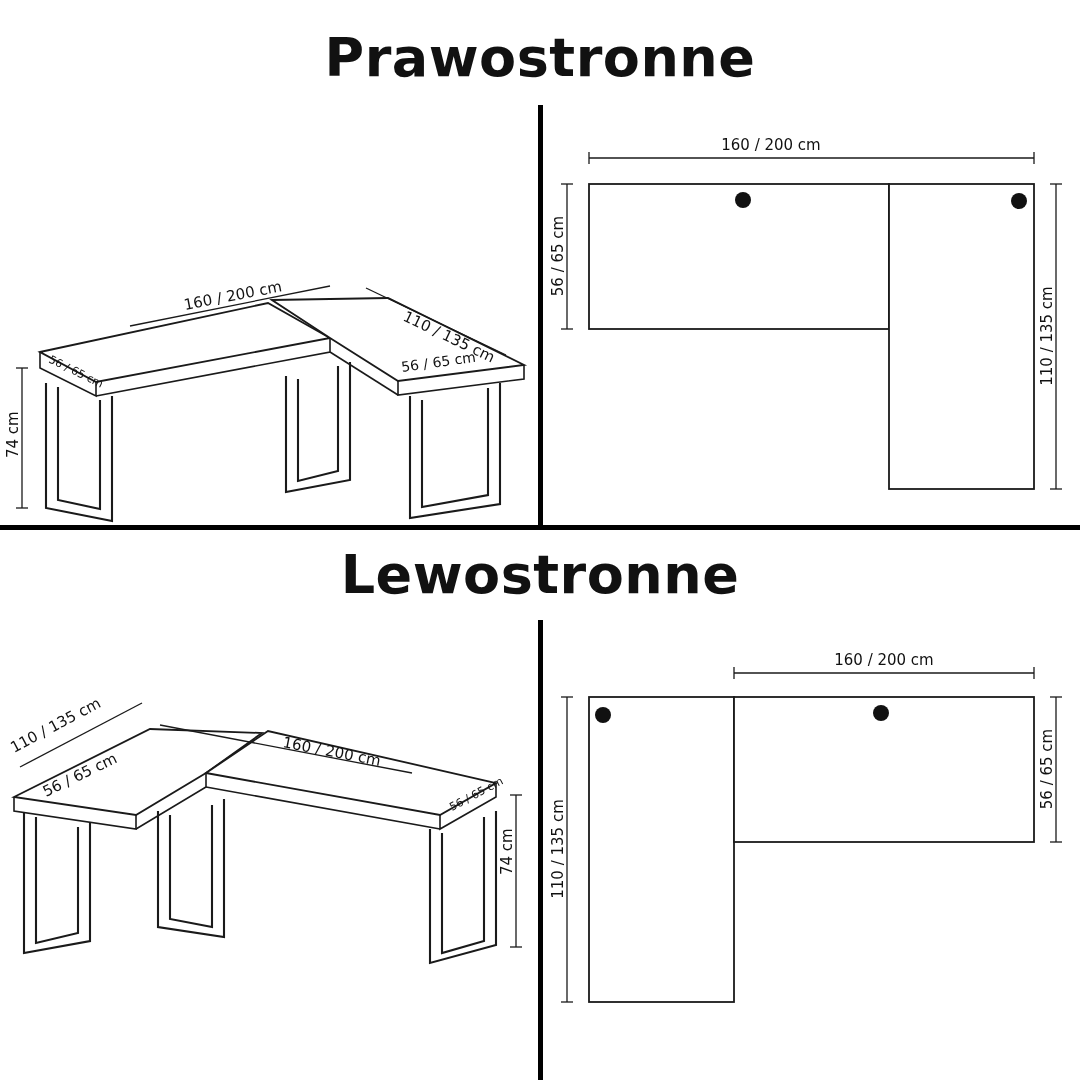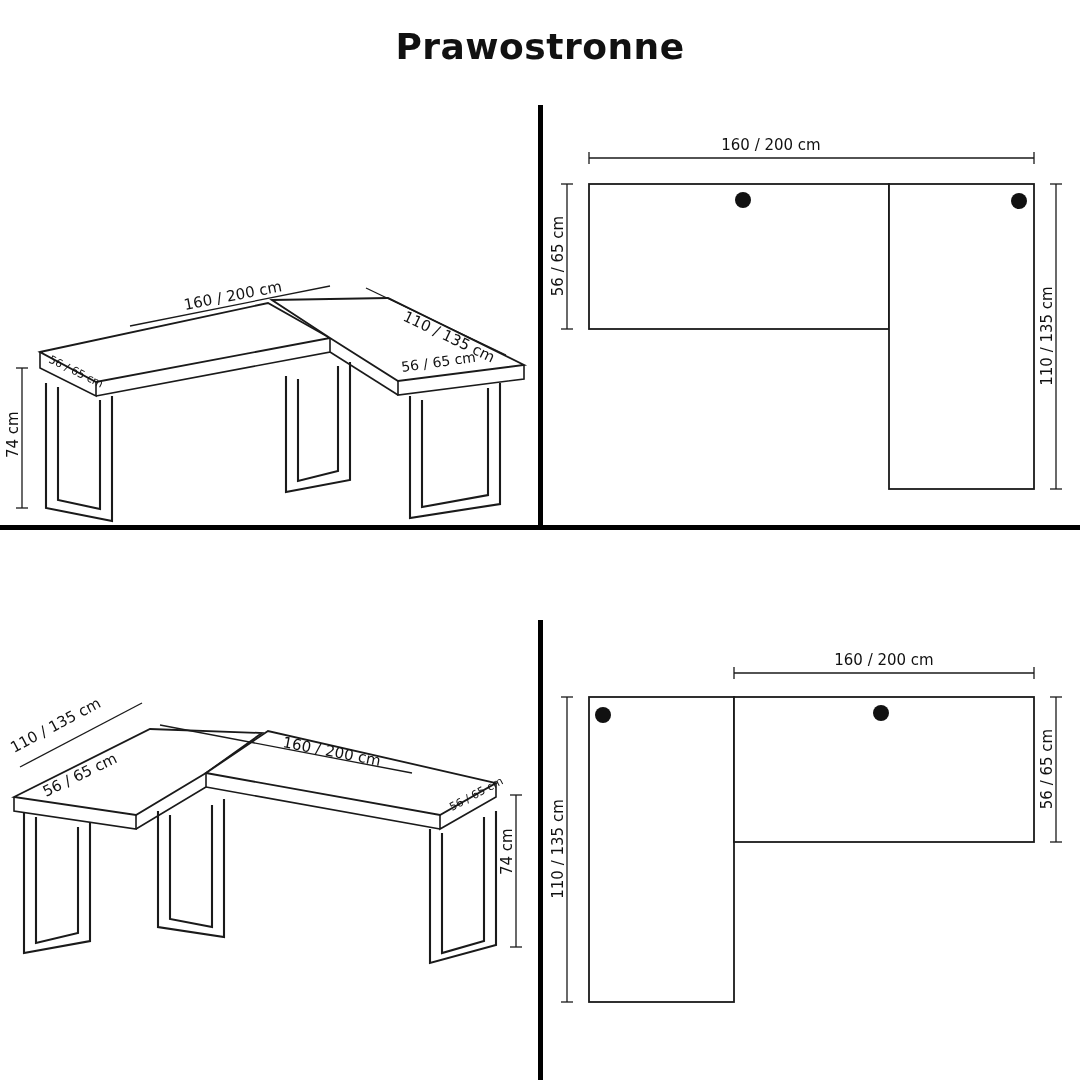--- a/index.html
+++ b/index.html
@@ -33,21 +33,21 @@
     width: 5px;
     background: #000000;
   }
   
   .title {
     position: absolute;
     left: 0;
     width: 1080px;
     text-align: center;
     font-weight: bold;
-    font-size: 36px;
+    font-size: 54px;
     letter-spacing: 0.5px;
     color: #111111;
   }
   #title-top { top: 26px; }
   #title-bottom { top: 543px; }
 
   
   .quad {
     position: absolute;
     overflow: hidden;
@@ -71,20 +71,21 @@
   }
   .dimtext.sm { font-size: 11px; }
   .dimtext.md { font-size: 14px; }
 </style>
 </head>
 <body>
 
 <div class="sheet">
 
   <div class="title" id="title-top">Prawostronne</div>
+  <div class="title" id="title-bottom">Lewostronne</div>
 
   <div class="divider-h" style="top:525px;"></div>
   <div class="divider-v" style="left:538px; top:105px; height:420px;"></div>
   <div class="divider-v" style="left:538px; top:620px; height:460px;"></div>
 
   <div class="quad" id="quad-tl">
     <svg width="538" height="425" viewBox="0 0 538 425">
 
       <path class="surface" d="M 40,252 L 268,203 L 330,238 L 96,282 Z"></path>
 

